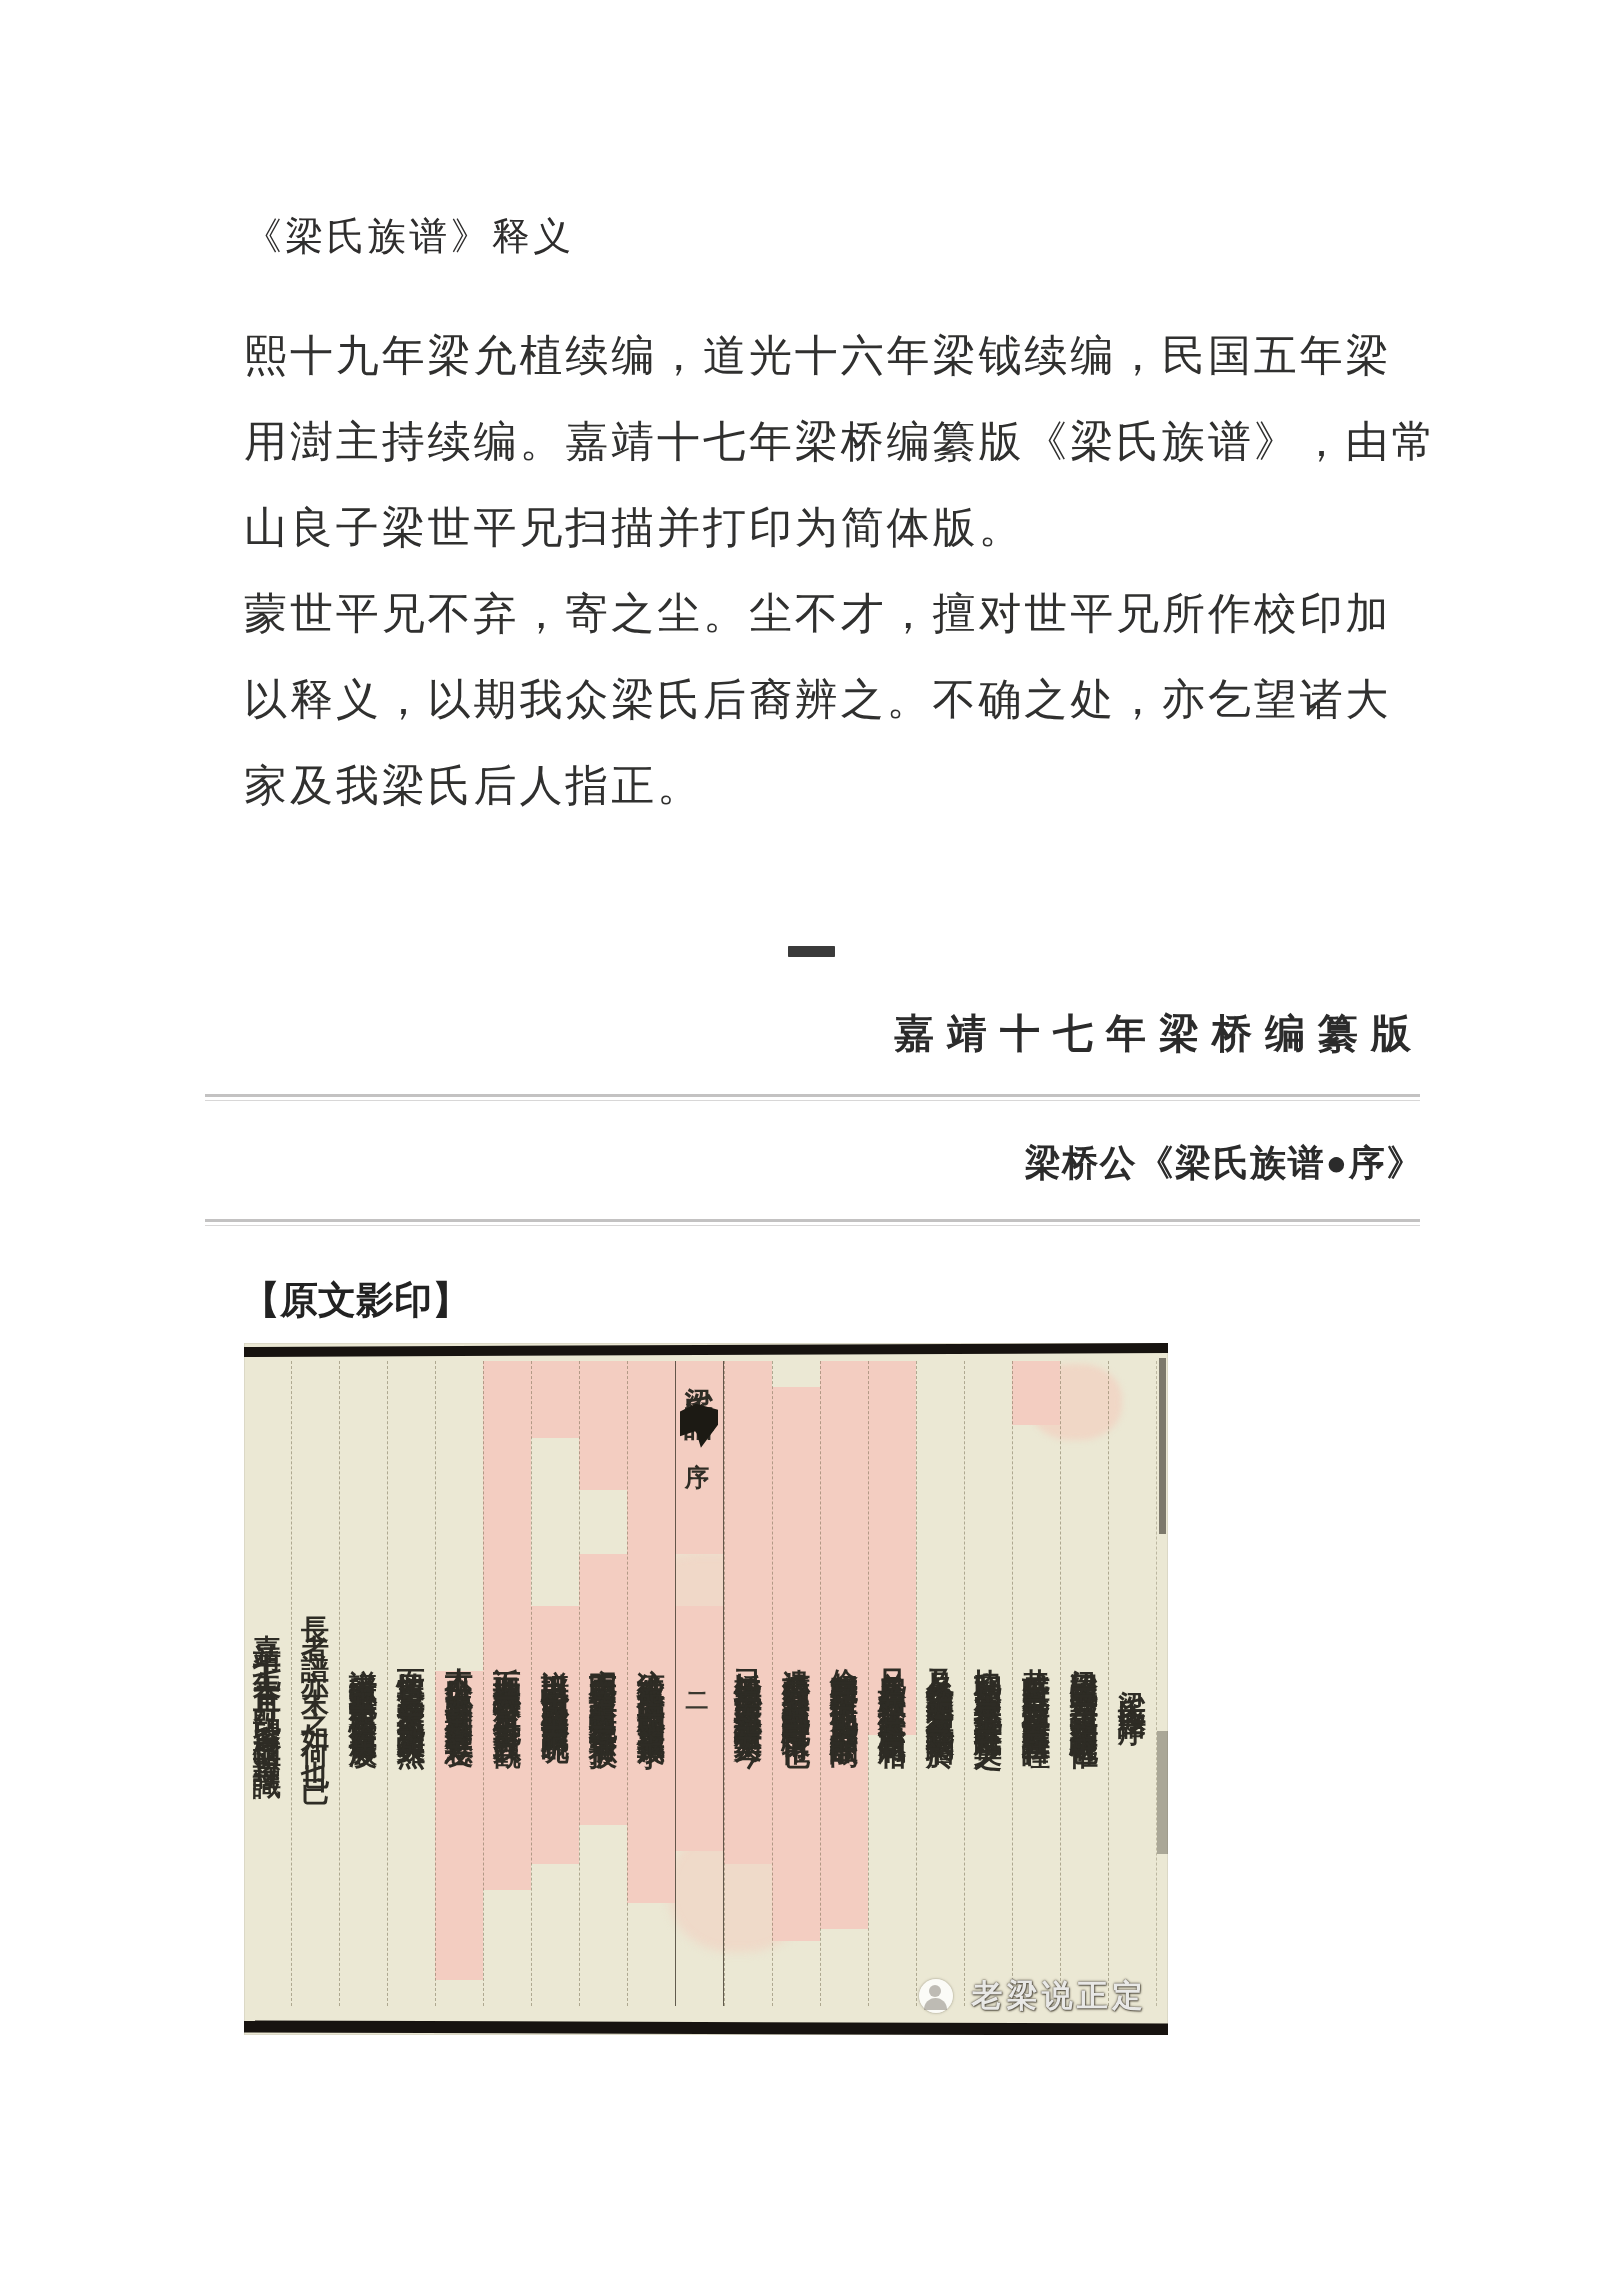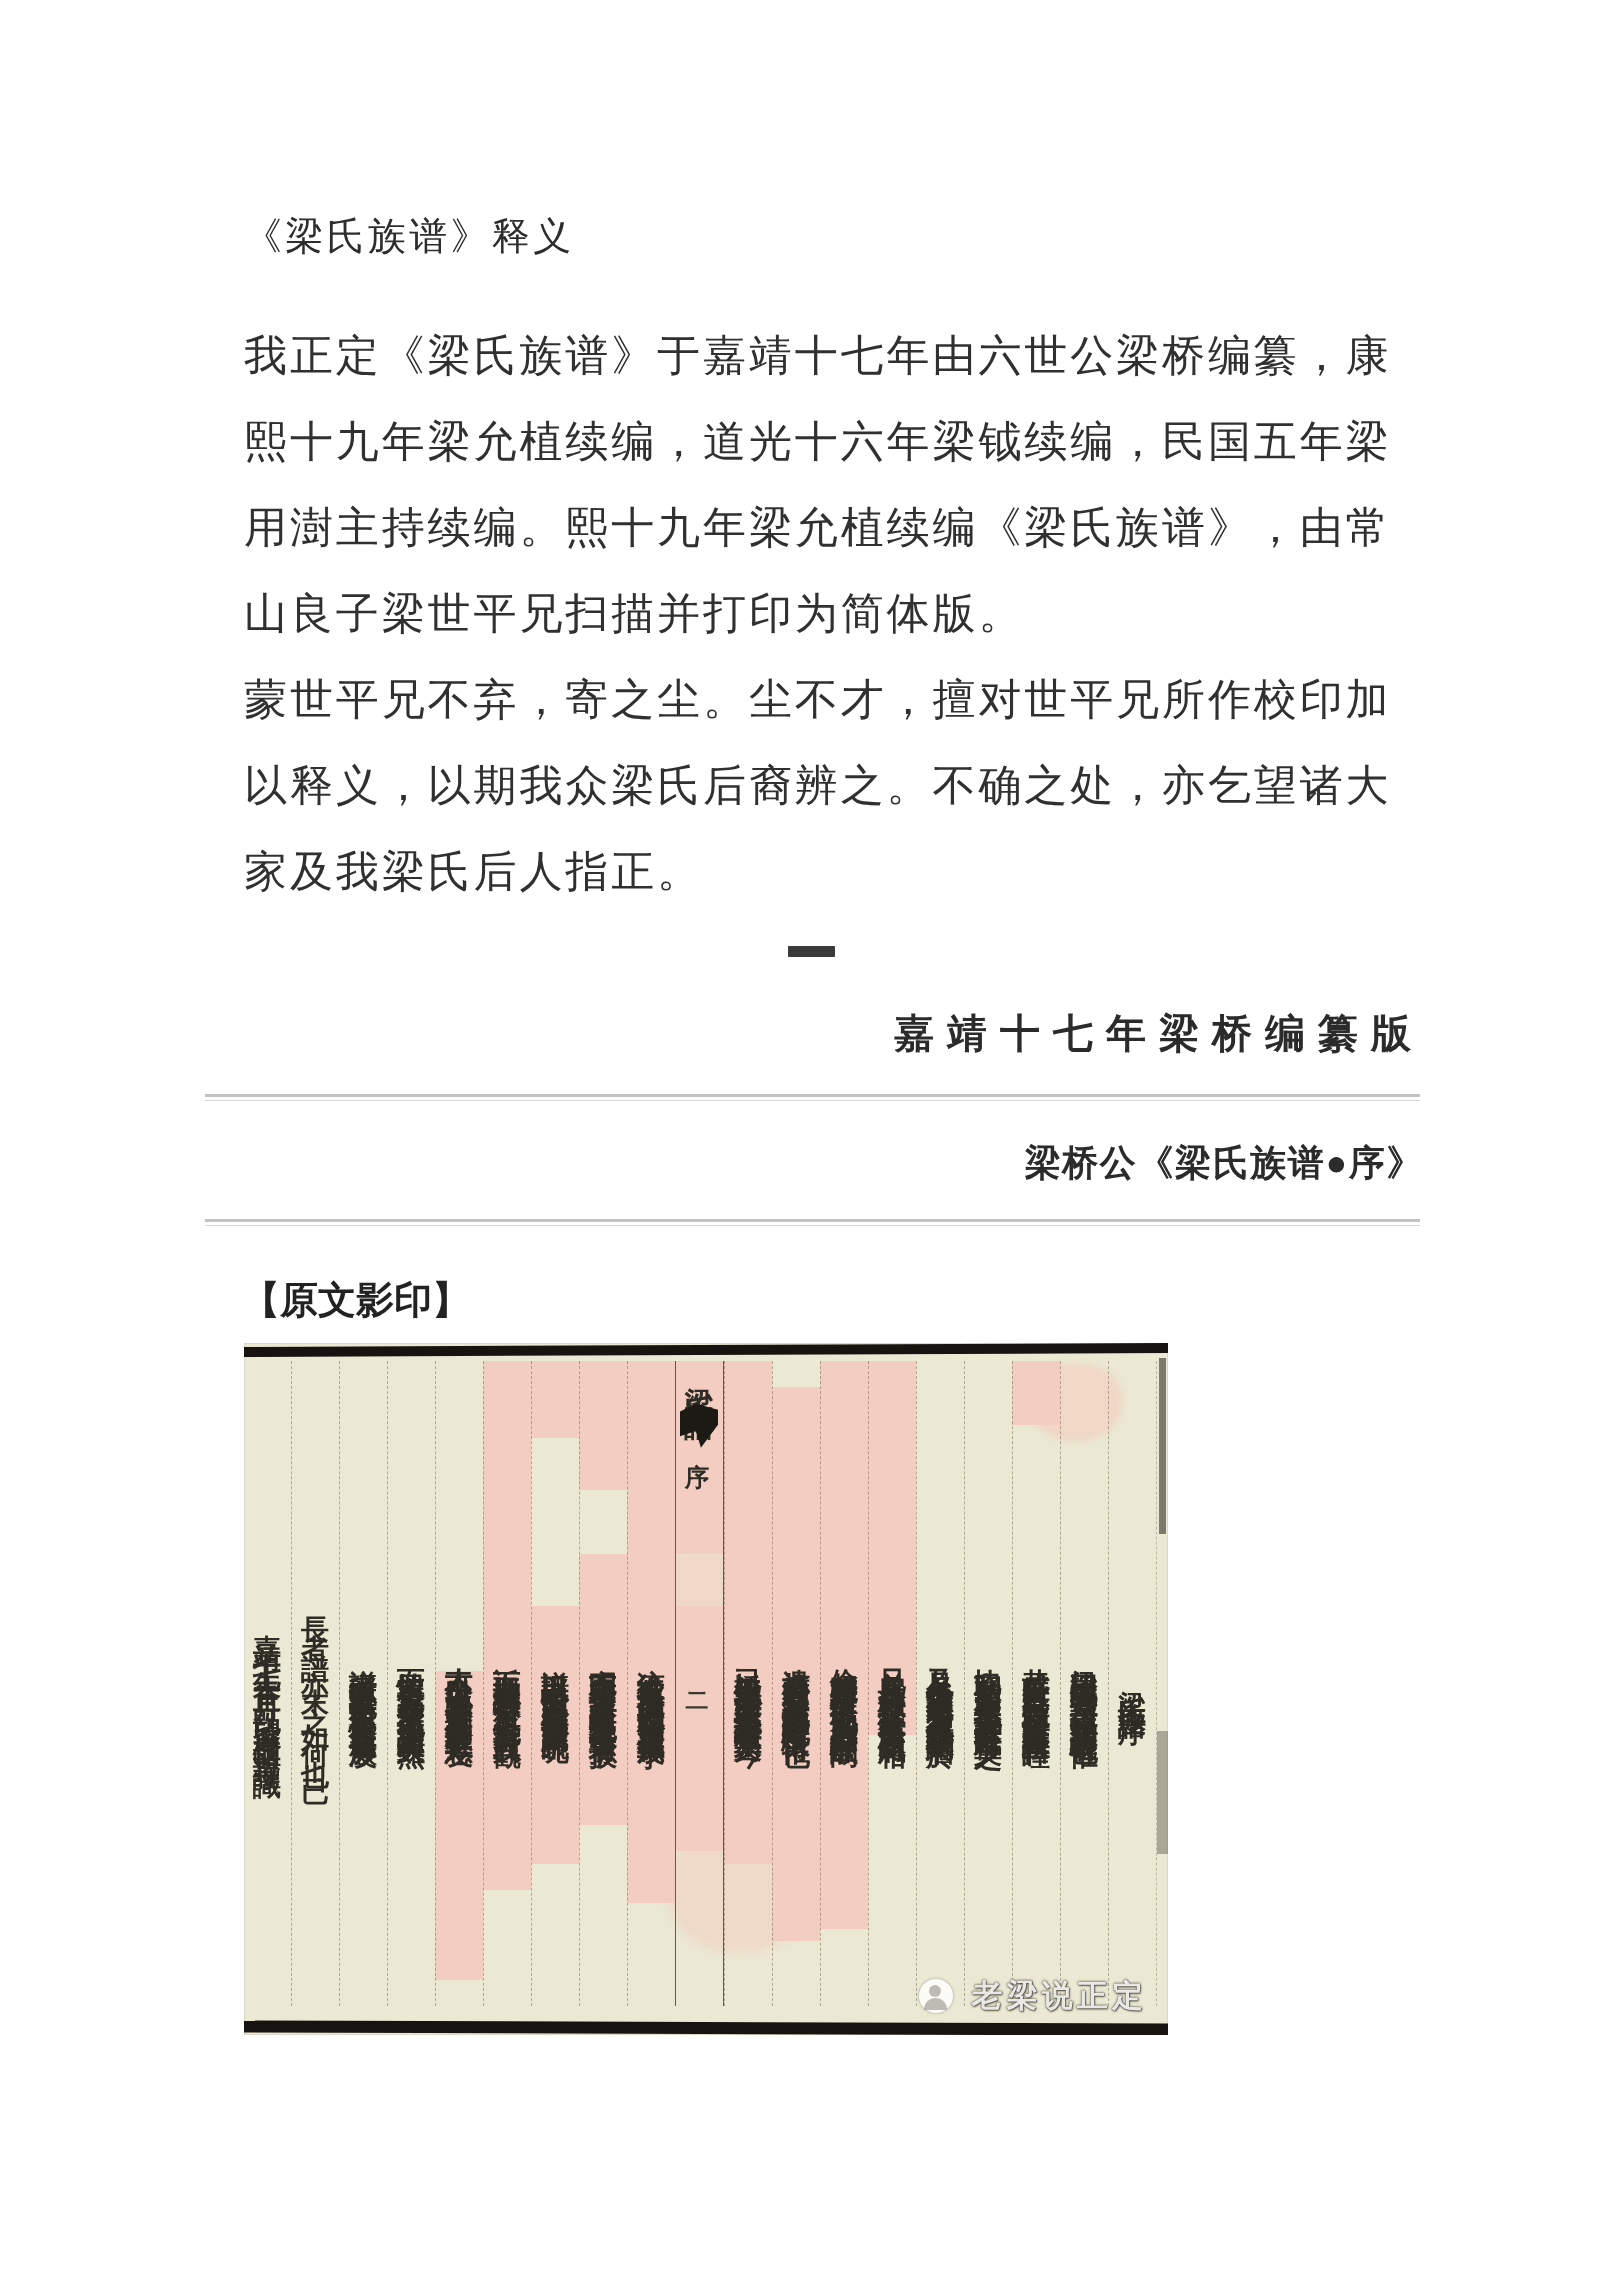--- a/index.html
+++ b/index.html
@@ -118,23 +118,22 @@
     text-shadow:0 0 2.5px rgba(70,64,52,.95),0 0 0.8px rgba(70,64,52,.95),0.8px 0.8px 1.6px rgba(70,64,52,.8);
     white-space:nowrap;
   }
 </style>
 </head>
 <body>
 
 <div class="page-title">《梁氏族谱》释义</div>
 
 <div class="body-text">
-    <div class="body-line">我正定《梁氏族谱》于嘉靖十七年由六世公梁桥编纂，康</div>
     <div class="body-line">熙十九年梁允植续编，道光十六年梁钺续编，民国五年梁</div>
-    <div class="body-line">用澍主持续编。熙十九年梁允植续编《梁氏族谱》，由常</div>
+    <div class="body-line">用澍主持续编。嘉靖十七年梁桥编纂版《梁氏族谱》，由常</div>
     <div class="body-line">山良子梁世平兄扫描并打印为简体版。</div>
     <div class="body-line">蒙世平兄不弃，寄之尘。尘不才，擅对世平兄所作校印加</div>
     <div class="body-line">以释义，以期我众梁氏后裔辨之。不确之处，亦乞望诸大</div>
     <div class="body-line">家及我梁氏后人指正。</div>
   </div>
 
 <div class="dash-divider"></div>
 
 <div class="edition-heading">嘉靖十七年梁桥编纂版</div>
 

